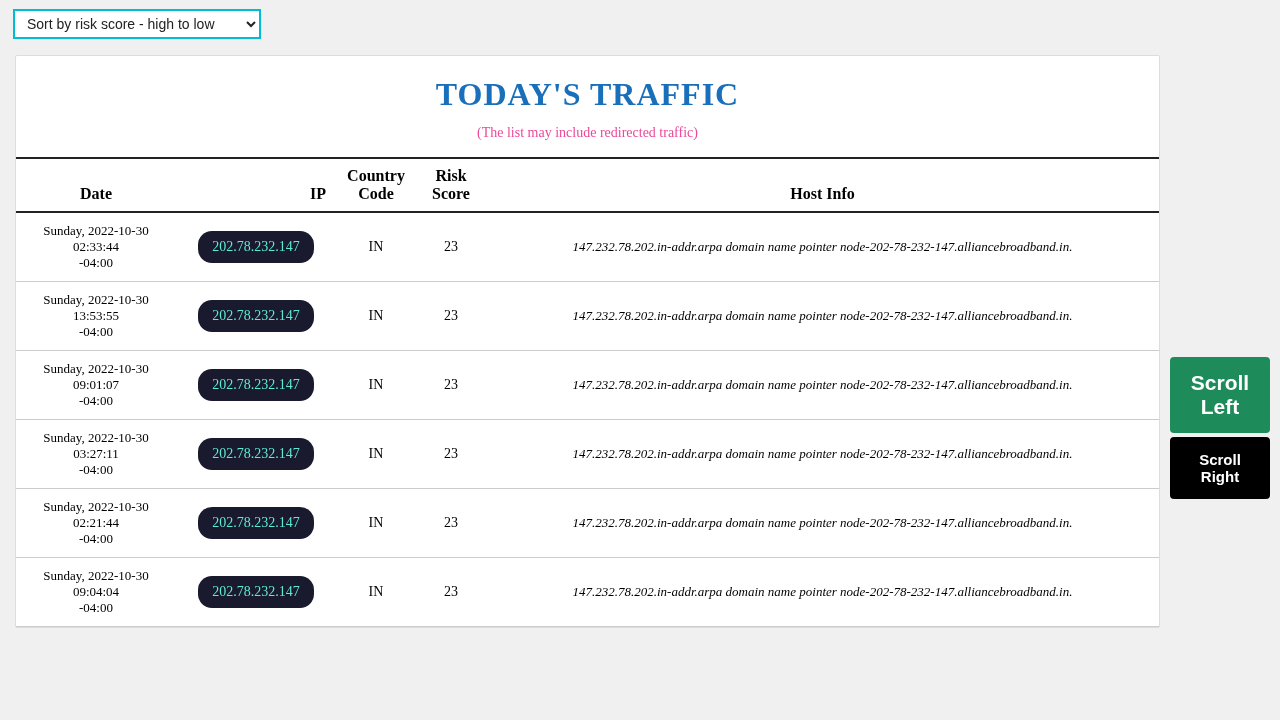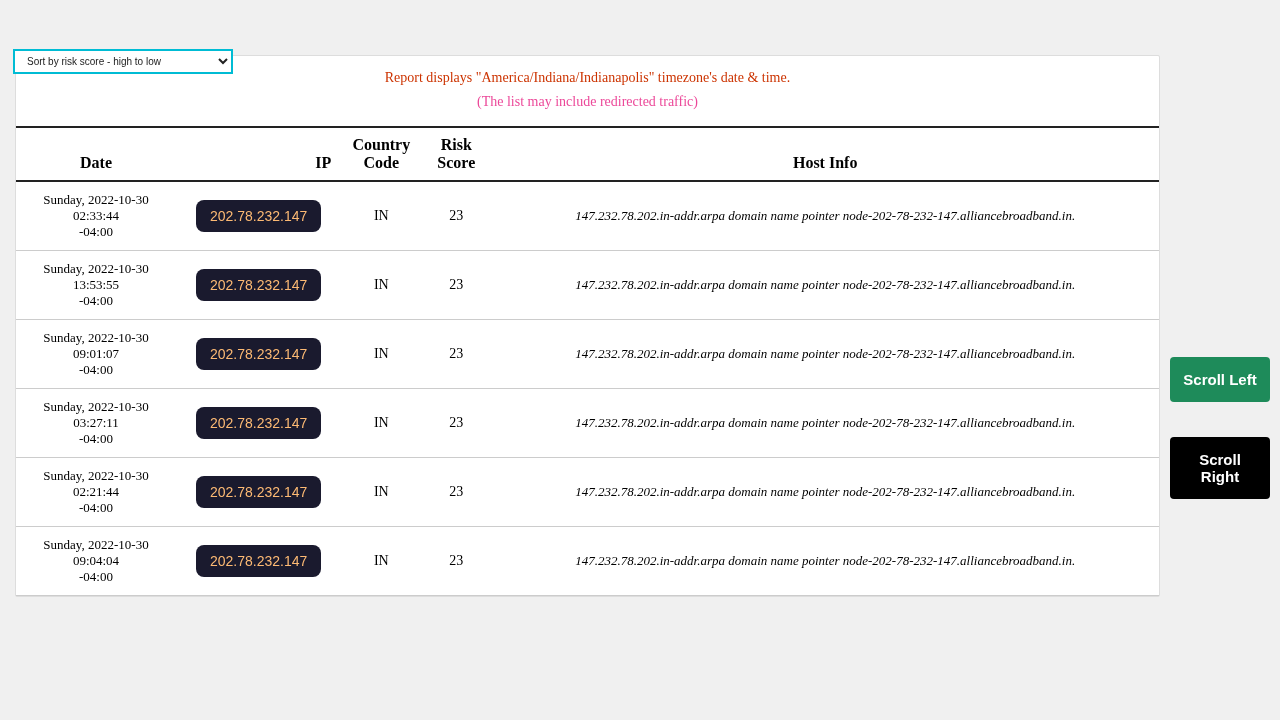--- a/index.html
+++ b/index.html
@@ -18,27 +18,26 @@
     .sort-container {
       position: absolute;
       top: 9px;
       left: 13px;
       z-index: 10;
     }
     .sort-select {
       border: 2px solid #00bcd4;
       background: white;
       padding: 4px 28px 4px 8px;
-      font-size: 10px;
+      font-size: 14px;
       cursor: pointer;
       appearance: auto;
       color: #222;
       outline: none;
       min-width: 220px;
-      margin-top: 40px;
     }
     .main-content {
       position: absolute;
       top: 55px;
       left: 15px;
       right: 120px;
       background: white;
       border: 1px solid #ddd;
       border-radius: 2px;
       padding: 10px 0 0 0;
@@ -110,39 +109,39 @@
       font-size: 13px;
       text-align: center;
     }
     .traffic-table tbody td.host-cell {
       text-align: center;
       font-size: 13px;
       font-style: italic;
     }
     .ip-badge {
       background: #1a1a2e;
-      color: #fdba74;
+      color: #5eead4;
       padding: 8px 14px;
-      border-radius: 8px;
+      border-radius: 14px;
       display: inline-block;
       font-size: 14px;
-      font-family: Liberation Sans, sans-serif;
+      font-family: Liberation Serif, serif;
     }
     .scroll-left-btn {
       position: absolute;
       right: 10px;
       top: 357px;
       width: 100px;
       padding: 14px 10px;
       background: #1e8b5a;
       color: white;
       border: none;
       border-radius: 4px;
       cursor: pointer;
-      font-size: 15px;
+      font-size: 21px;
       font-weight: bold;
       text-align: center;
     }
     .scroll-right-btn {
       position: absolute;
       right: 10px;
       top: 437px;
       width: 100px;
       padding: 14px 10px;
       background: #000000;
@@ -161,21 +160,21 @@
 <div class="sort-container">
   <select class="sort-select">
     <option>Sort by risk score - high to low</option>
     <option>Sort by risk score - low to high</option>
     <option>Sort by date - newest first</option>
     <option>Sort by date - oldest first</option>
   </select>
 </div>
 
 <div class="main-content">
-  <div class="report-subtitle">Report displays "America/Indiana/Indianapolis" timezone's date &amp; time.</div>
+  <div class="report-title">TODAY'S TRAFFIC</div>
   <div class="report-note">(The list may include redirected traffic)</div>
 
   <table class="traffic-table">
     <thead>
       <tr>
         <th class="date-col">Date</th>
         <th class="ip-col">IP</th>
         <th class="country-col">Country<br>Code</th>
         <th class="risk-col">Risk<br>Score</th>
         <th class="host-col">Host Info</th>

